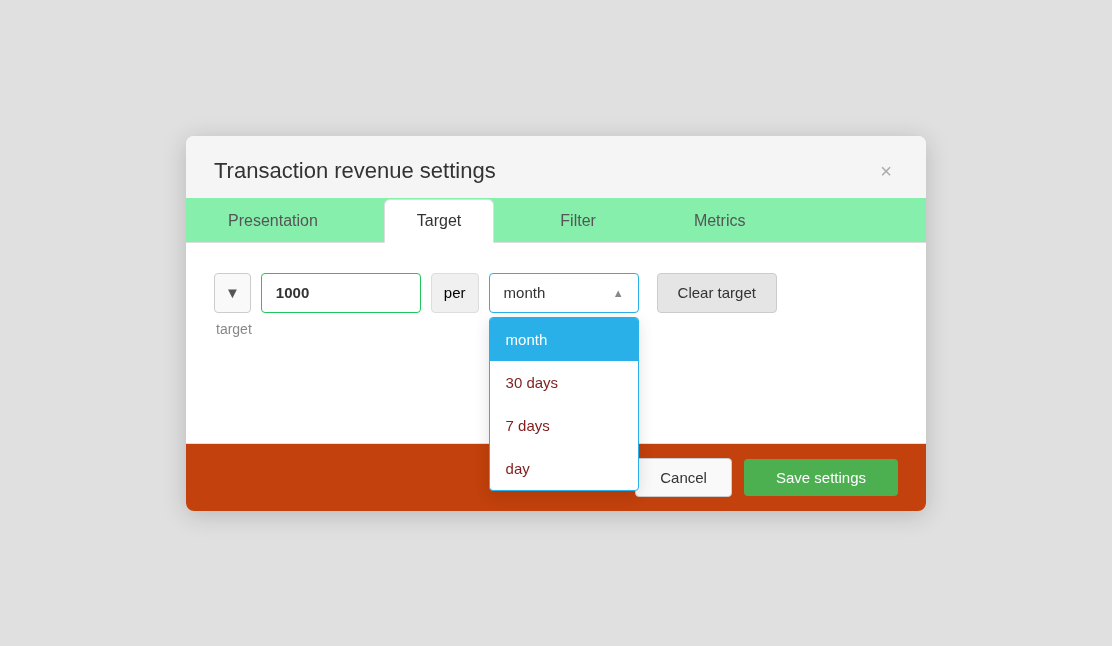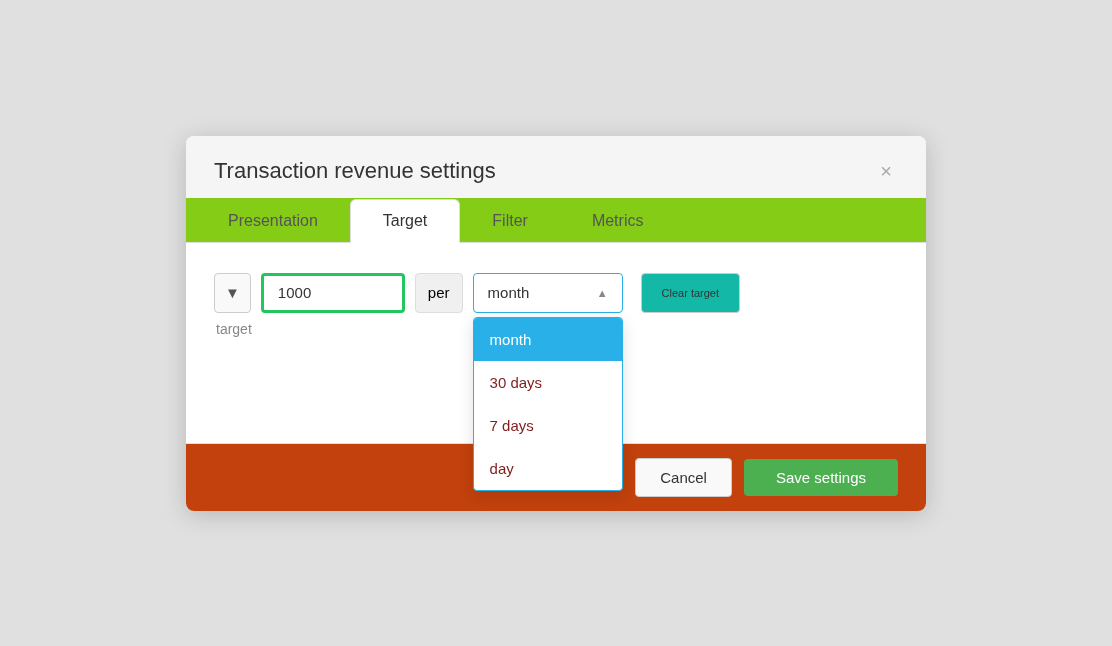--- a/index.html
+++ b/index.html
@@ -45,21 +45,22 @@
       font-size: 20px;
       line-height: 1;
       padding: 2px 6px;
     }
 
     .tabs {
       display: flex;
       border-bottom: 1px solid #ddd;
       margin-top: 14px;
       padding: 0 10px;
-      background: #84cc16;
+      background: #86efac;
+      gap: 34px;
     }
 
     .tab {
       padding: 12px 32px;
       font-size: 16px;
       color: #555;
       cursor: pointer;
       border: none;
       background: none;
       border-radius: 6px 6px 0 0;
@@ -98,28 +99,29 @@
       font-size: 15px;
       color: #555;
       display: flex;
       align-items: center;
       gap: 4px;
       cursor: pointer;
       height: 40px;
     }
 
     .value-input {
-      border: 3px solid #22c55e;
+      border: 1px solid #22c55e;
       border-radius: 4px;
       padding: 8px 14px;
       font-size: 15px;
       color: #333;
-      width: 144px;
+      width: 160px;
       height: 40px;
       outline: none;
+      font-weight: bold;
     }
 
     .per-label {
       font-size: 15px;
       color: #000000;
       background: #f0f0f0;
       border: 1px solid #ddd;
       border-radius: 4px;
       padding: 8px 12px;
       height: 40px;
@@ -148,23 +150,23 @@
     }
 
     .period-select-btn .chevron-up {
       color: #888;
       font-size: 11px;
     }
 
     .clear-target-btn {
       border: 1px solid #ccc;
       border-radius: 4px;
-      background: #14b8a6;
+      background: #e5e5e5;
       padding: 8px 20px;
-      font-size: 11px;
+      font-size: 15px;
       color: #333;
       cursor: pointer;
       height: 40px;
       margin-left: 8px;
     }
 
     .target-label {
       font-size: 14px;
       color: #888;
       margin-left: 2px;

